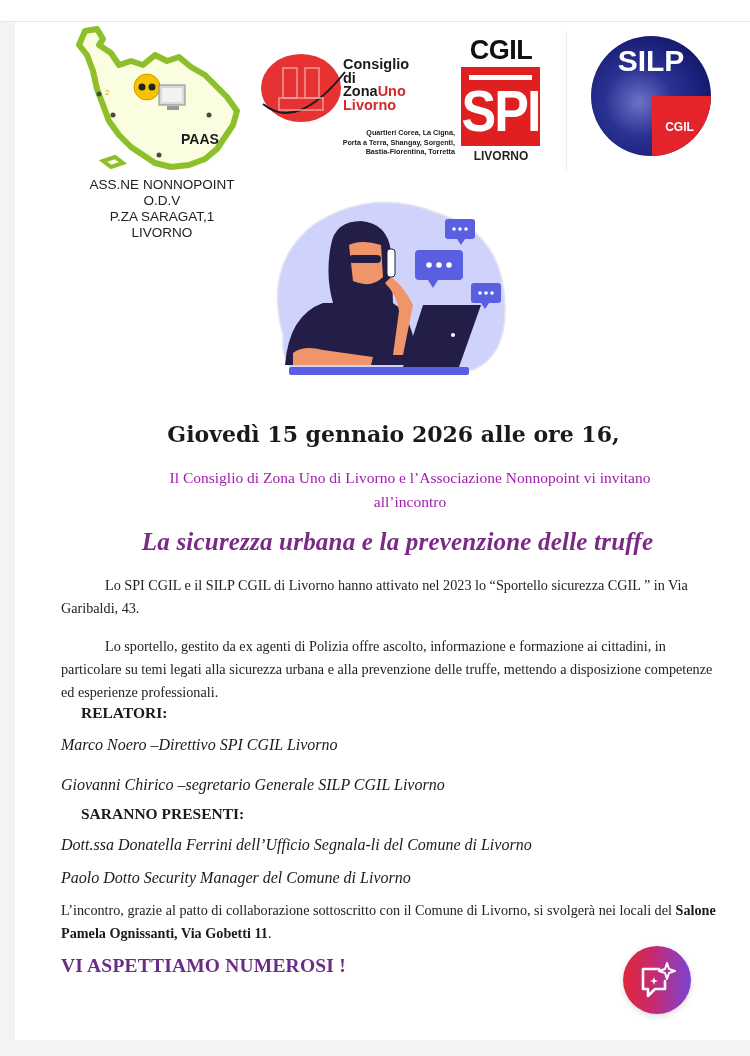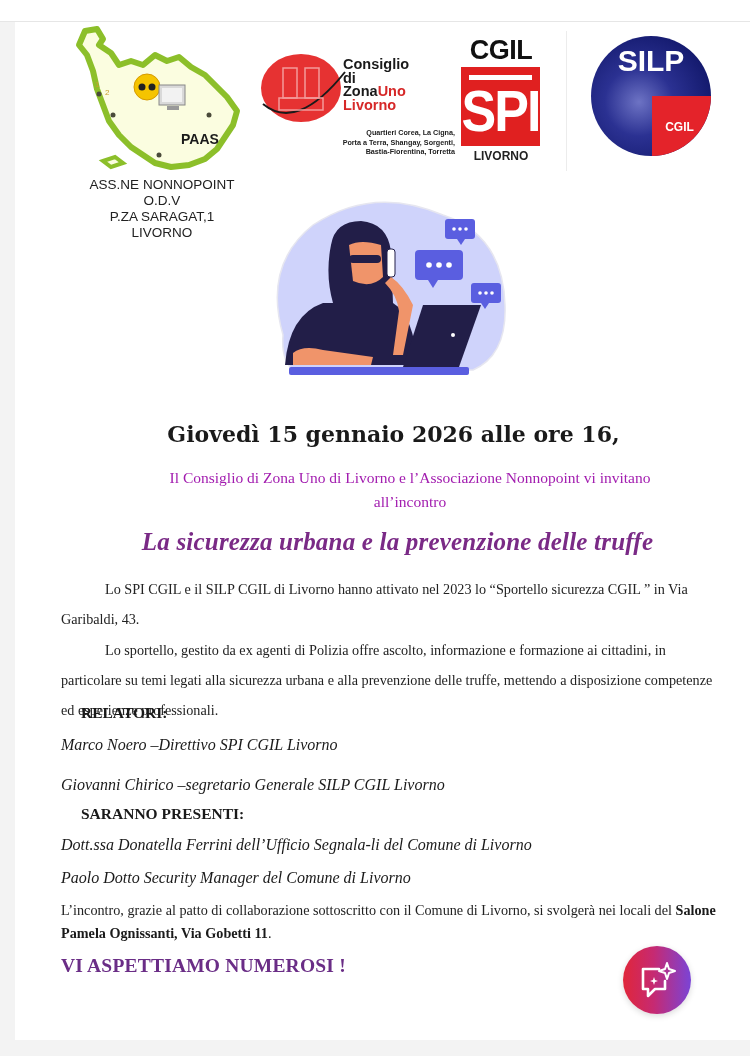--- a/index.html
+++ b/index.html
@@ -33,21 +33,21 @@
     .silp-text { position: absolute; left: 0; top: 8px; width: 120px; text-align: center; font-family: "Liberation Sans", sans-serif; font-weight: bold; font-size: 30px; color: #fff; }
     .silp-red { position: absolute; left: 61px; top: 60px; width: 60px; height: 60px; background: #e4232a; }
     .silp-cgil { position: absolute; left: 61px; top: 84px; width: 55px; text-align: center; font-family: "Liberation Sans", sans-serif; font-weight: bold; font-size: 12px; color: #fff; }
 
     .illus { position: absolute; left: 238px; top: 162px; width: 260px; height: 200px; }
 
     
     .date { position: absolute; left: 0; top: 398px; width: 735px; padding-left: 22px; text-align: center; font-family: "DejaVu Serif", serif; font-weight: bold; font-size: 22px; color: #1a1a1a; }
     .invite { position: absolute; left: 85px; top: 443px; width: 620px; text-align: center; font-family: "Liberation Serif", serif; font-size: 15.5px; line-height: 24px; color: #a21caf; }
     .event-title { position: absolute; left: 0; top: 505px; width: 735px; padding-left: 30px; text-align: center; font-family: "Liberation Serif", serif; font-style: italic; font-weight: bold; font-size: 25px; color: #7a2a86; letter-spacing: 0.2px; }
-    .para { position: absolute; left: 46px; width: 660px; font-family: "Liberation Serif", serif; font-size: 14.2px; line-height: 30px; color: #222; text-align: left; }
+    .para { position: absolute; left: 46px; width: 660px; font-family: "Liberation Serif", serif; font-size: 14.2px; line-height: 23px; color: #222; text-align: left; }
     .para .indent { display: inline-block; width: 44px; }
     .p1 { top: 551px; }
     .p2 { top: 612px; }
     .heading { position: absolute; left: 46px; font-family: "Liberation Serif", serif; font-weight: bold; font-size: 15.5px; color: #1a1a1a; margin-left: 20px; }
     .h-rel { top: 681px; }
     .h-pres { top: 782px; }
     .person { position: absolute; left: 46px; font-family: "Liberation Serif", serif; font-style: italic; font-size: 16px; color: #1a1a1a; }
     .per1 { top: 713px; }
     .per2 { top: 746px; margin-top: 7px; }
     .per3 { top: 813px; }

